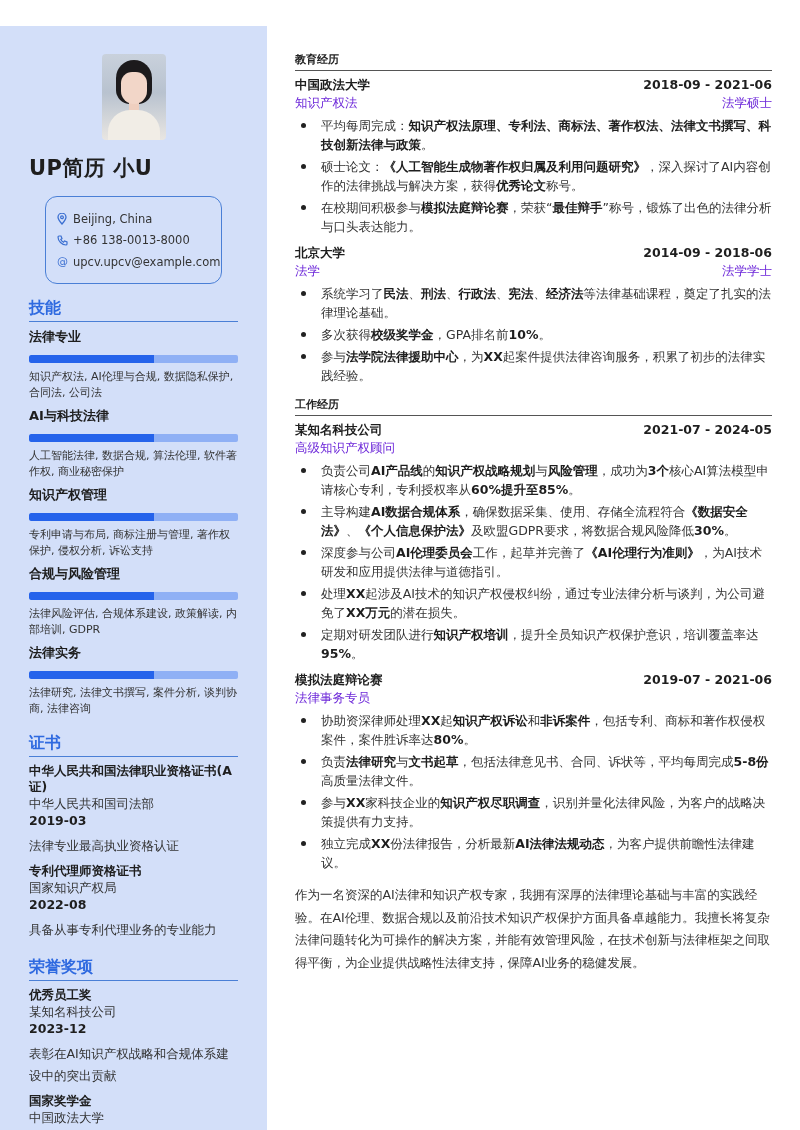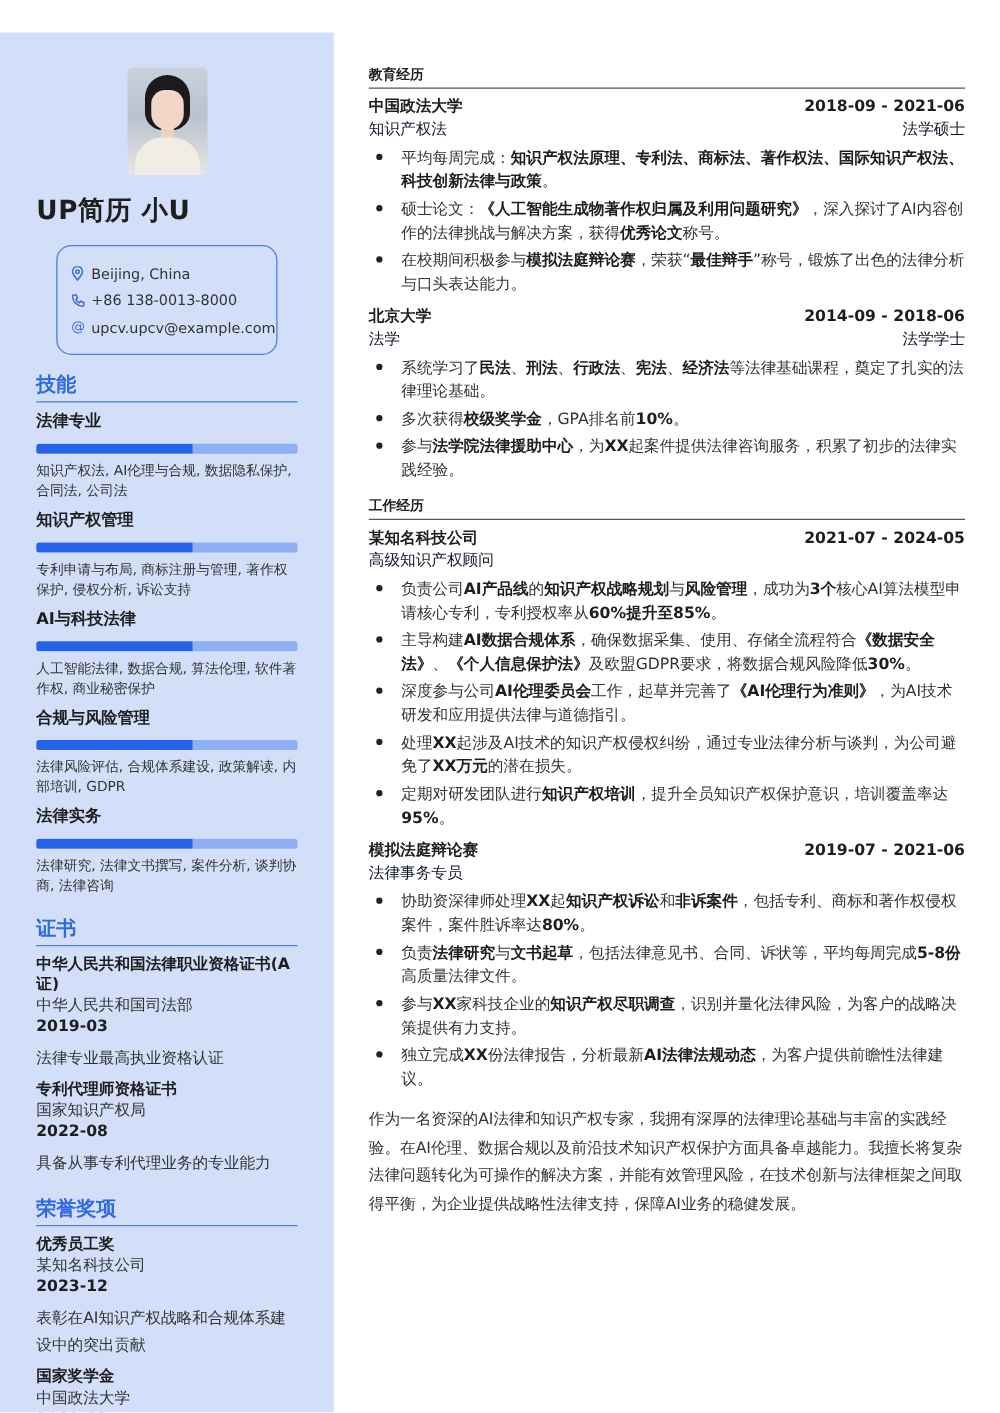--- a/index.html
+++ b/index.html
@@ -42,21 +42,21 @@
   .cert-date { font-size: 12.5px; font-weight: bold; color: #1e1e1e; line-height: 17px; }
   .cert-desc { font-size: 12.5px; color: #333; line-height: 22px; margin-top: 6px; }
   .award-desc { font-size: 12.5px; color: #333; line-height: 22px; margin-top: 6px; }
 
   .main { position: absolute; left: 295px; top: 52px; width: 477px; }
   .m-section-title {
     font-size: 11px; font-weight: bold; color: #222; border-bottom: 1.5px solid #555;
     padding-bottom: 3px; margin-bottom: 5px;
   }
   .entry-head { display: flex; justify-content: space-between; font-size: 12.5px; font-weight: bold; color: #1e1e1e; line-height: 18px; }
-  .entry-sub { display: flex; justify-content: space-between; font-size: 12.5px; color: #0f172a; line-height: 17px; }
+  .entry-sub { display: flex; justify-content: space-between; font-size: 12.5px; color: #6d28d9; line-height: 17px; }
   ul.bullets { list-style: none; margin-top: 5px; }
   ul.bullets li { position: relative; padding-left: 26px; font-size: 12.5px; line-height: 19px; color: #333; margin-bottom: 3px; }
   ul.bullets li::before { content: ""; position: absolute; left: 6px; top: 7px; width: 5px; height: 5px; border-radius: 50%; background: #222; }
   ul.bullets li b { color: #1e1e1e; }
   .entry { margin-bottom: 8px; }
   .m-section { margin-bottom: 12px; }
   .summary { font-size: 12.5px; line-height: 22.5px; color: #333; }
 </style>
 </head>
 <body>
@@ -97,32 +97,32 @@
   <div class="sb-section-title">技能</div>
   <div>
     <div>
       <div class="skill-name">法律专业</div>
       <div class="skill-bar">
           <div class="fill" style="width:60%"></div>
         </div>
       <div class="skill-desc">知识产权法, AI伦理与合规, 数据隐私保护, 合同法, 公司法</div>
     </div>
     <div>
+      <div class="skill-name">AI与科技法律</div>
+      <div class="skill-bar">
+          <div class="fill" style="width:60%"></div>
+        </div>
+      <div class="skill-desc">人工智能法律, 数据合规, 算法伦理, 软件著作权, 商业秘密保护</div>
+    </div>
+    <div>
       <div class="skill-name">知识产权管理</div>
       <div class="skill-bar">
           <div class="fill" style="width:60%"></div>
         </div>
       <div class="skill-desc">专利申请与布局, 商标注册与管理, 著作权保护, 侵权分析, 诉讼支持</div>
-    </div>
-    <div>
-      <div class="skill-name">AI与科技法律</div>
-      <div class="skill-bar">
-          <div class="fill" style="width:60%"></div>
-        </div>
-      <div class="skill-desc">人工智能法律, 数据合规, 算法伦理, 软件著作权, 商业秘密保护</div>
     </div>
     <div>
       <div class="skill-name">合规与风险管理</div>
       <div class="skill-bar">
           <div class="fill" style="width:60%"></div>
         </div>
       <div class="skill-desc">法律风险评估, 合规体系建设, 政策解读, 内部培训, GDPR</div>
     </div>
     <div>
       <div class="skill-name">法律实务</div>
@@ -167,21 +167,21 @@
     <div class="entry">
       <div class="entry-head">
           <span>中国政法大学</span>
           <span>2018-09 - 2021-06</span>
         </div>
       <div class="entry-sub">
           <span>知识产权法</span>
           <span>法学硕士</span>
         </div>
       <ul class="bullets">
-          <li><span>平均每周完成：</span><b>知识产权法原理、专利法、商标法、著作权法、国际知识产权法、科技创新法律与政策</b><span>。</span></li>
+          <li><span>平均每周完成：</span><b>知识产权法原理、专利法、商标法、著作权法、法律文书撰写、科技创新法律与政策</b><span>。</span></li>
           <li><span>硕士论文：</span><b>《人工智能生成物著作权归属及利用问题研究》</b><span>，深入探讨了AI内容创作的法律挑战与解决方案，获得</span><b>优秀论文</b><span>称号。</span></li>
           <li><span>在校期间积极参与</span><b>模拟法庭辩论赛</b><span>，荣获“</span><b>最佳辩手</b><span>”称号，锻炼了出色的法律分析与口头表达能力。</span></li>
         </ul>
     </div>
     <div class="entry">
       <div class="entry-head">
           <span>北京大学</span>
           <span>2014-09 - 2018-06</span>
         </div>
       <div class="entry-sub">

